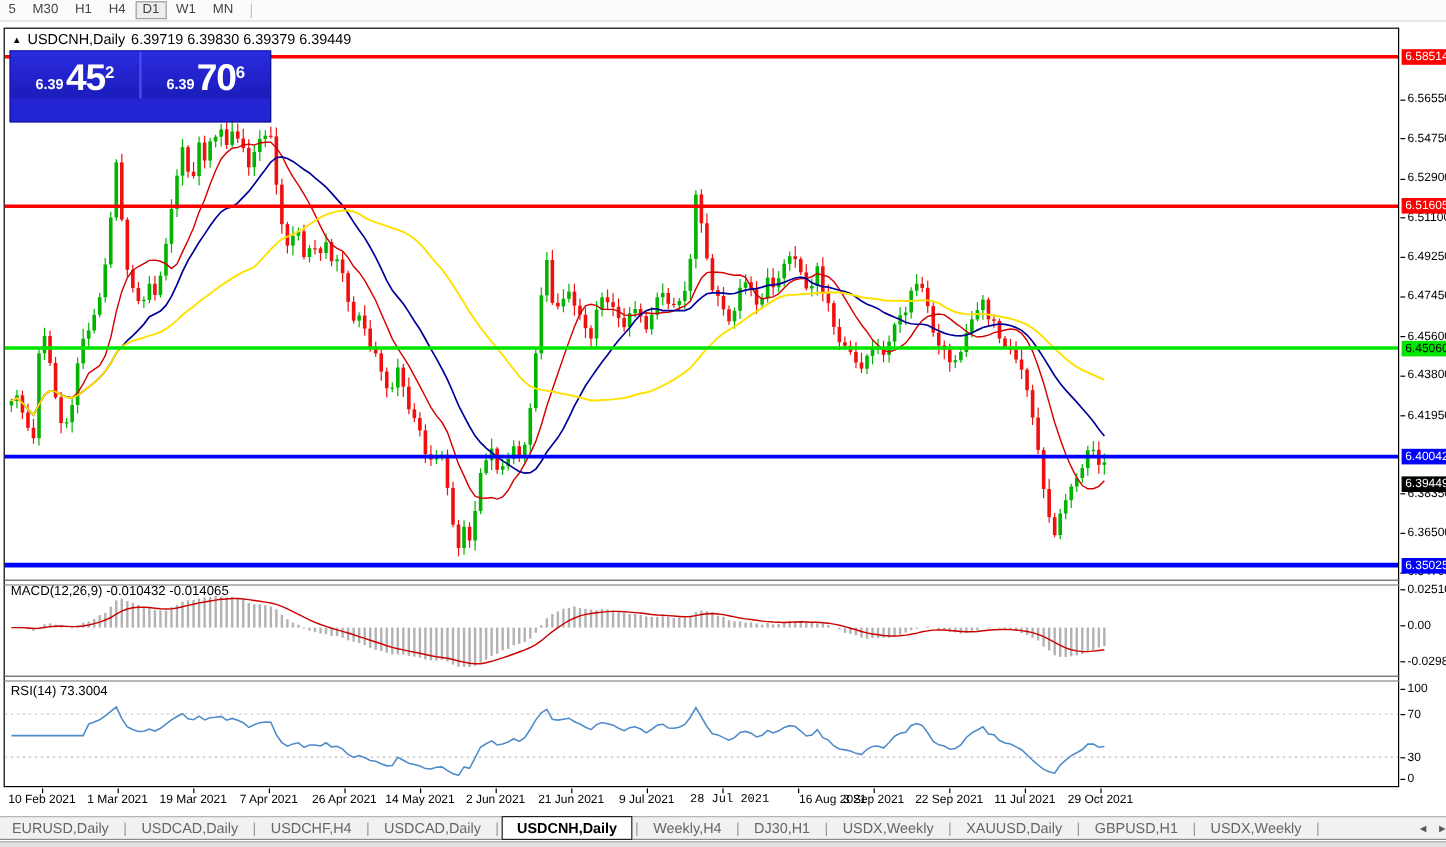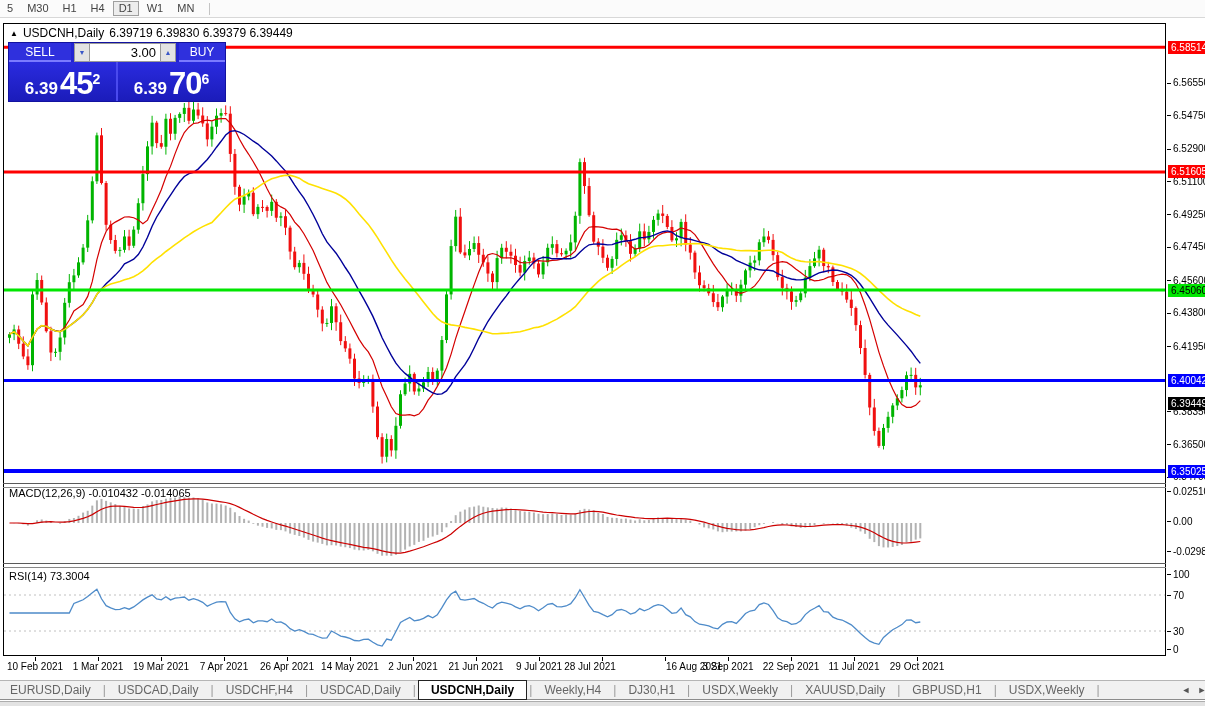--- a/index.html
+++ b/index.html
@@ -68,21 +68,21 @@
     width:70px;background:#fff;border:1px solid #9a9a9a;border-left:none;border-right:none;
     box-sizing:border-box;font-size:13px;color:#000;display:flex;align-items:center;justify-content:flex-end;
     padding-right:4px;
   }
   #tp-row2{display:flex;height:39px;margin-top:0;}
   .quote{
     flex:1;background:linear-gradient(#2a2bdf,#1b1cba);color:#fff;display:flex;
     align-items:flex-end;justify-content:center;padding-bottom:2px;
   }
   .quote+.quote{border-left:2px solid #4a4aee;}
-  .q-small{font-size:17px;font-weight:bold;margin-right:2px;line-height:20px;}
+  .q-small{font-size:12px;font-weight:bold;margin-right:2px;line-height:20px;}
   .q-big{font-size:31px;font-weight:bold;line-height:31px;letter-spacing:-1px;}
   .q-sup{font-size:14px;font-weight:bold;line-height:14px;margin-bottom:13px;}
   
   #tabbar{
     position:absolute;left:0;top:680px;width:1205px;height:20px;
     background:#f1f1f1;border-top:1px solid #b5b5b5;border-bottom:1px solid #8c8c8c;
     display:flex;align-items:center;font-size:12px;color:#666;z-index:6;box-sizing:border-box;
   }
   .tab{padding:1px 10px;cursor:pointer;white-space:nowrap;}
   .tab.active{
@@ -807,41 +807,34 @@
     <div class="date-lbl" style="left: 287px;">26 Apr 2021</div>
     <div class="date-tick" style="left: 350px;"></div>
     <div class="date-lbl" style="left: 350px;">14 May 2021</div>
     <div class="date-tick" style="left: 413px;"></div>
     <div class="date-lbl" style="left: 413px;">2 Jun 2021</div>
     <div class="date-tick" style="left: 476px;"></div>
     <div class="date-lbl" style="left: 476px;">21 Jun 2021</div>
     <div class="date-tick" style="left: 539px;"></div>
     <div class="date-lbl" style="left: 539px;">9 Jul 2021</div>
     <div class="date-tick" style="left: 602px;"></div>
-    <div class="date-lbl" style="left: 590px;">28 Jul 2021</div>
+    <div class="date-lbl" style="left: 608px; font-family: Liberation Mono, monospace;">28 Jul 2021</div>
     <div class="date-tick" style="left: 665px;"></div>
     <div class="date-lbl" style="left: 694px;">16 Aug 2021</div>
     <div class="date-tick" style="left: 728px;"></div>
     <div class="date-lbl" style="left: 728px;">3 Sep 2021</div>
     <div class="date-tick" style="left: 791px;"></div>
     <div class="date-lbl" style="left: 791px;">22 Sep 2021</div>
     <div class="date-tick" style="left: 854px;"></div>
     <div class="date-lbl" style="left: 854px;">11 Jul 2021</div>
     <div class="date-tick" style="left: 917px;"></div>
     <div class="date-lbl" style="left: 917px;">29 Oct 2021</div>
   </div>
 
 <div id="trade-panel">
-  <div id="tp-row1">
-    <div class="tp-btn" id="sell-btn">SELL</div>
-    <div class="spin" style="margin-left:3px">▼</div>
-    <div id="vol-box">3.00</div>
-    <div class="spin">▲</div>
-    <div class="tp-btn" id="buy-btn">BUY</div>
-  </div>
   <div id="tp-row2">
     <div class="quote">
       <span class="q-small">6.39</span>
       <span class="q-big">45</span>
       <span class="q-sup">2</span>
     </div>
     <div class="quote">
       <span class="q-small">6.39</span>
       <span class="q-big">70</span>
       <span class="q-sup">6</span>

